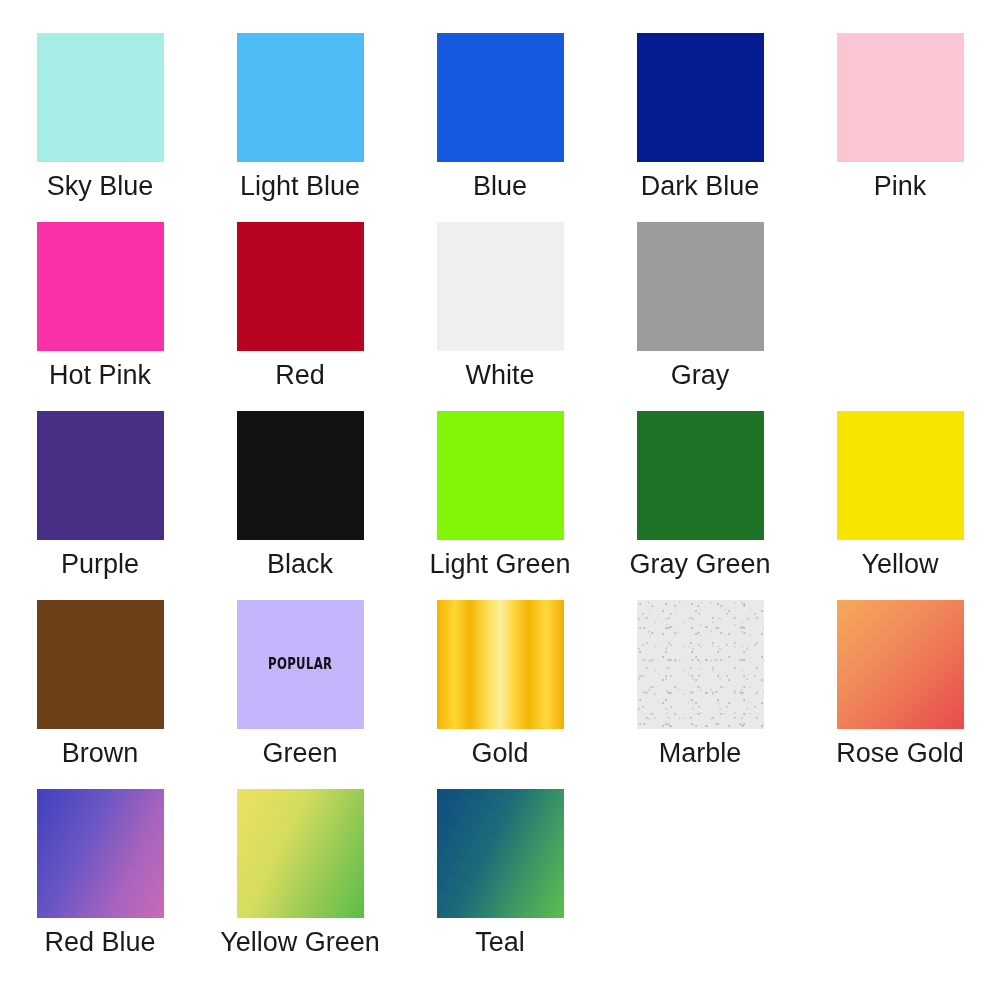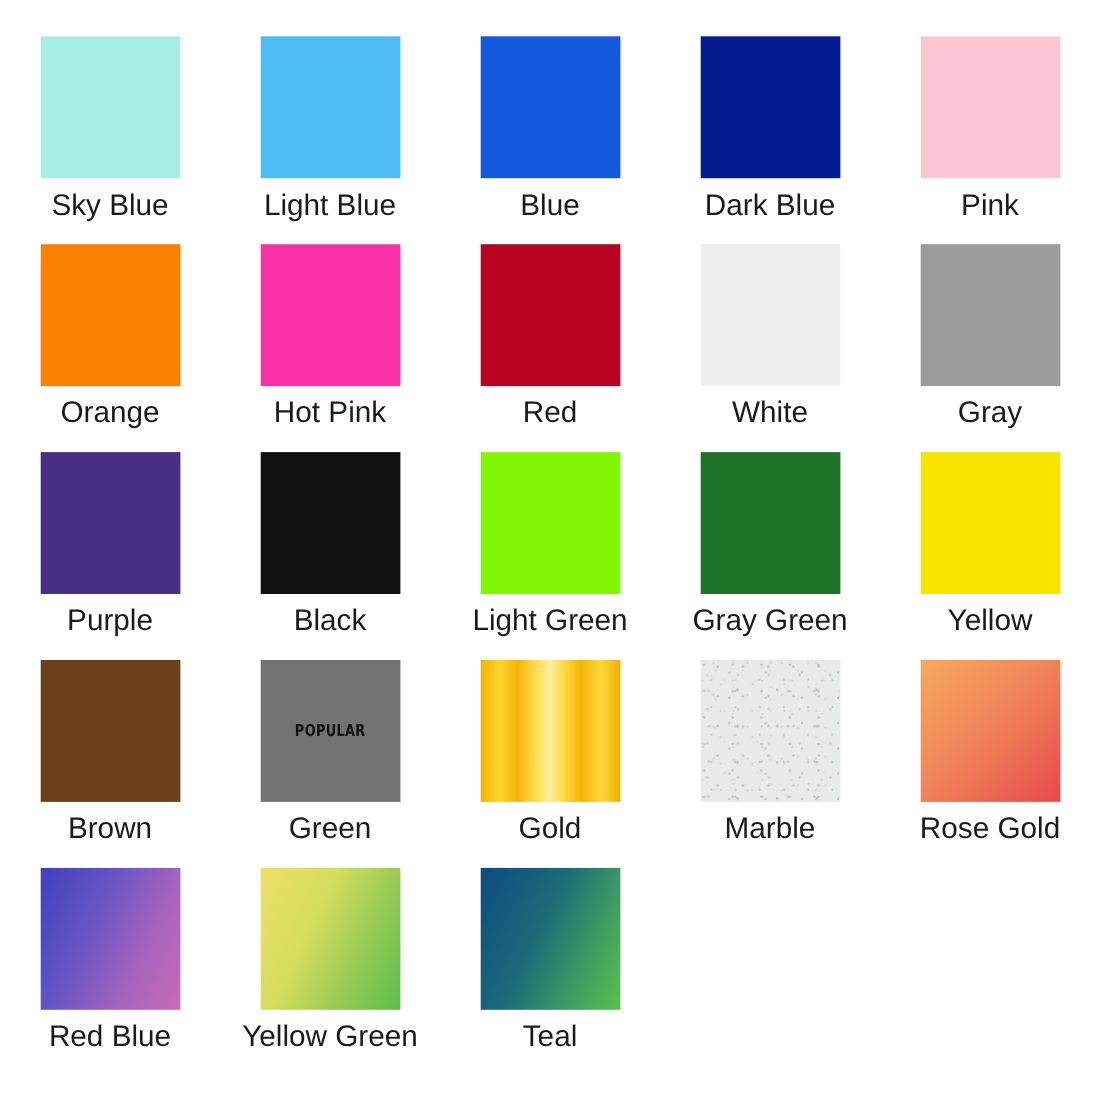--- a/index.html
+++ b/index.html
@@ -125,26 +125,20 @@
     <div class="swatch-cell">
       <div class="swatch-chip" style="background: rgb(252, 197, 212);">
         <span class="chip-caption"></span>
       </div>
       <div class="swatch-label">Pink</div>
     </div>
   </div>
 
   <div class="swatch-row">
     <div class="swatch-cell">
-      <div class="swatch-chip" style="background: rgb(251, 128, 0);">
-        <span class="chip-caption"></span>
-      </div>
-      <div class="swatch-label">Orange</div>
-    </div>
-    <div class="swatch-cell">
       <div class="swatch-chip" style="background: rgb(250, 49, 166);">
         <span class="chip-caption"></span>
       </div>
       <div class="swatch-label">Hot Pink</div>
     </div>
     <div class="swatch-cell">
       <div class="swatch-chip" style="background: rgb(185, 3, 35);">
         <span class="chip-caption"></span>
       </div>
       <div class="swatch-label">Red</div>
@@ -197,21 +191,21 @@
   </div>
 
   <div class="swatch-row">
     <div class="swatch-cell">
       <div class="swatch-chip" style="background: rgb(110, 64, 25);">
         <span class="chip-caption"></span>
       </div>
       <div class="swatch-label">Brown</div>
     </div>
     <div class="swatch-cell">
-      <div class="swatch-chip" style="background: #737373;">
+      <div class="swatch-chip" style="background: #c4b5fd;">
         <span class="chip-caption">POPULAR</span>
       </div>
       <div class="swatch-label">Green</div>
     </div>
     <div class="swatch-cell">
       <div class="swatch-chip" style="background: linear-gradient(90deg, rgb(245, 178, 0) 0%, rgb(255, 214, 51) 14%, rgb(242, 180, 6) 26%, rgb(255, 222, 85) 40%, rgb(252, 238, 158) 50%, rgb(255, 215, 64) 60%, rgb(243, 181, 5) 72%, rgb(255, 216, 61) 86%, rgb(240, 174, 0) 100%);">
         <span class="chip-caption"></span>
       </div>
       <div class="swatch-label">Gold</div>
     </div>

